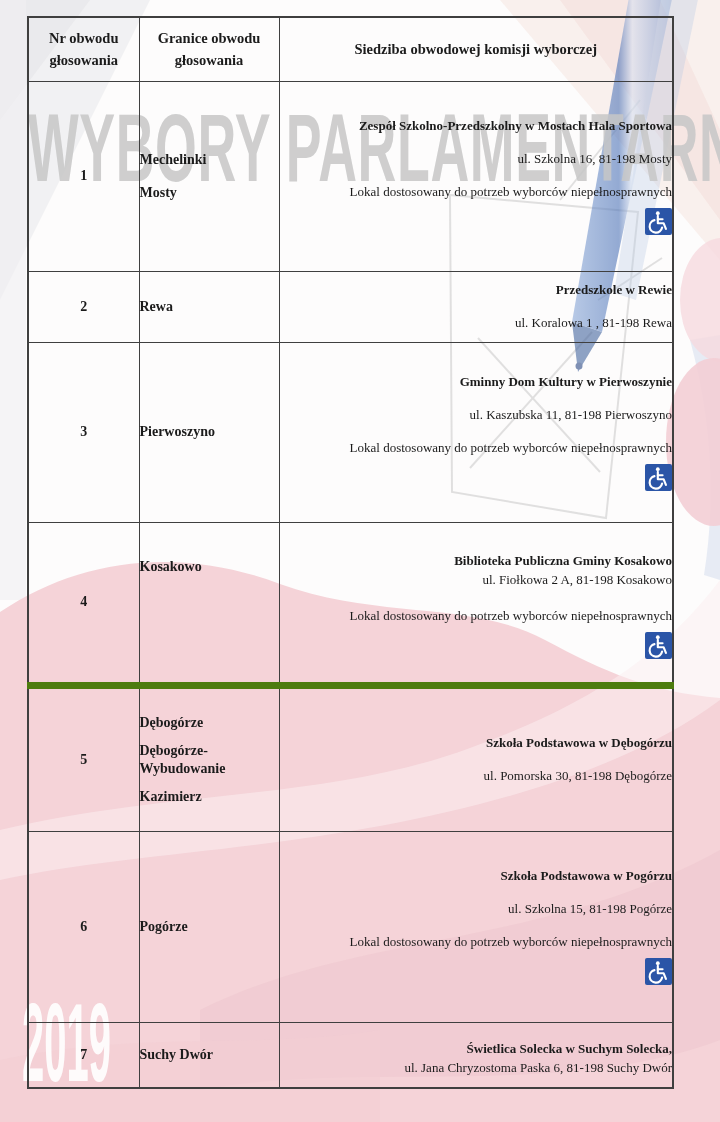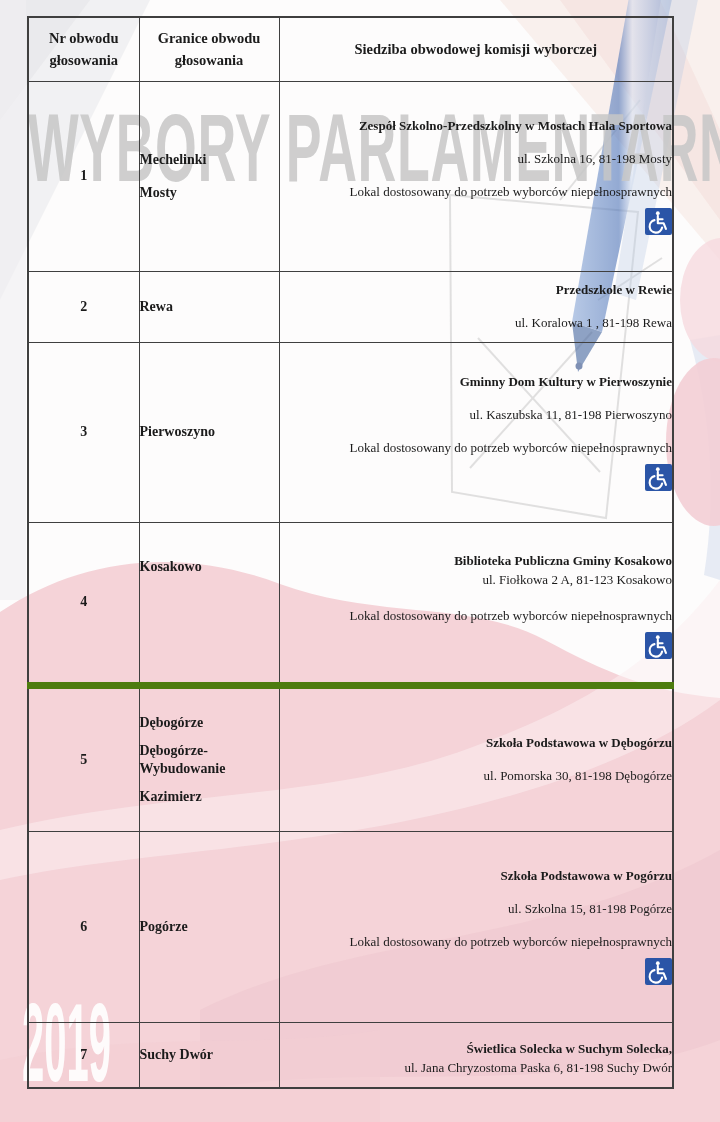--- a/index.html
+++ b/index.html
@@ -186,21 +186,21 @@
       </td>
     </tr>
 
     <tr class="h3 tight">
       <td class="nr">4</td>
       <td class="areas" style="vertical-align:top;padding-top:20px;">
         <div class="area">Kosakowo</div>
       </td>
       <td class="venue">
         <div class="vname">Biblioteka Publiczna Gminy Kosakowo</div>
-        <div class="vaddr">ul. Fiołkowa 2 A, 81-123 Kosakowo</div>
+        <div class="vaddr">ul. Fiołkowa 2 A, 81-198 Kosakowo</div>
         <div class="vnote">Lokal dostosowany do potrzeb wyborców niepełnosprawnych</div>
         <div class="vicon"><span class="access-icon"><svg viewBox="0 0 24 24">
                   <g stroke="#ffffff" stroke-width="1.9" fill="none" stroke-linecap="round" stroke-linejoin="round">
                     <circle cx="11.4" cy="4.6" r="1.7" fill="#ffffff" stroke="none"></circle>
                     <path d="M11.4 7 L11.4 13.6 L16.6 13.6 L18.6 18.6"></path>
                     <path d="M11.4 10 L15.6 10"></path>
                     <path d="M8.4 10.8 A5.6 5.6 0 1 0 15.2 17.4"></path>
                   </g>
                 </svg></span></div>
       </td>

